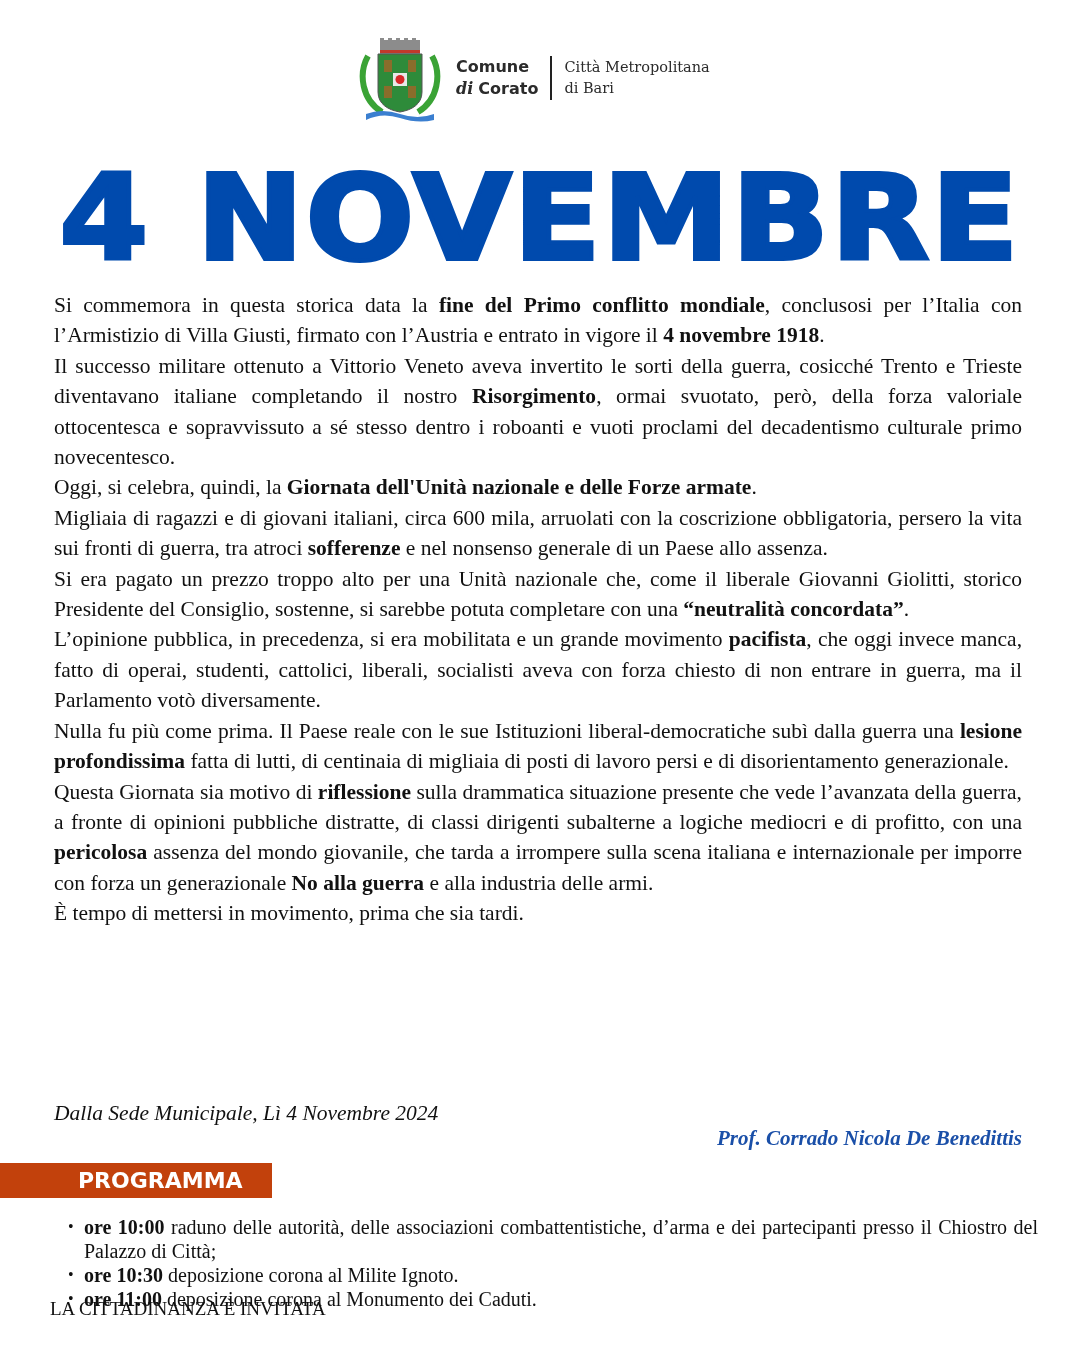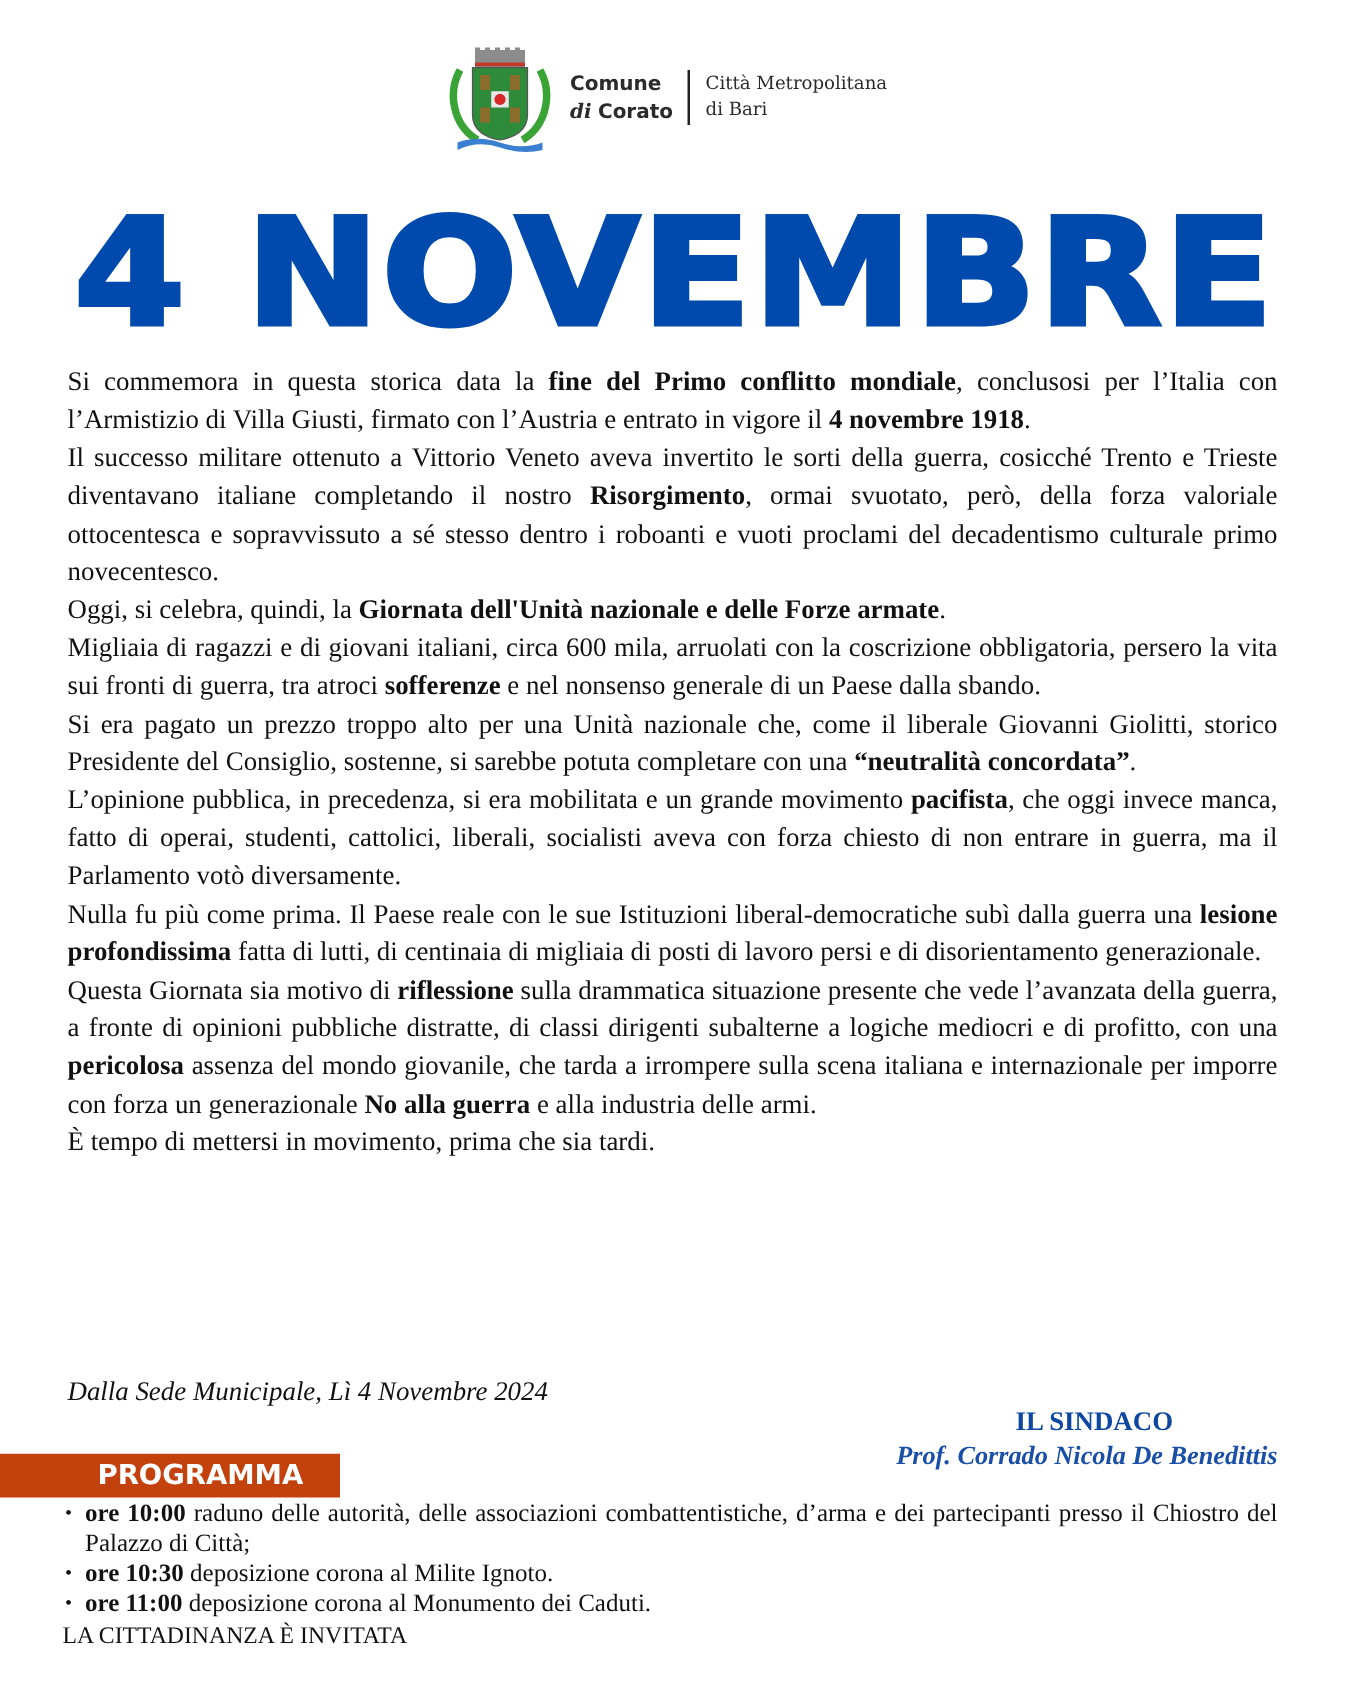--- a/index.html
+++ b/index.html
@@ -15,21 +15,21 @@
   .metro { font-family: "DejaVu Serif", serif; font-size: 14.5px; color: #2b2b2b; line-height: 21px; }
   .title { position: absolute; top: 153px; left: 0; width: 1080px; text-align: center; font-family: "DejaVu Sans", sans-serif; font-weight: 900; font-size: 118px; letter-spacing: 2px; color: #004AAD; line-height: 130px; transform: scaleX(1.08); transform-origin: center; -webkit-text-stroke: 4px #004AAD; }
   .body-text { position: absolute; top: 290px; left: 54px; width: 968px; font-size: 21.5px; line-height: 30.4px; text-align: justify; }
   .body-text p { margin: 0; }
   .body-text b { font-weight: bold; }
   .dateline { position: absolute; top: 1101px; left: 54px; font-style: italic; font-size: 21.5px; }
   .signature { position: absolute; top: 1124px; right: 58px; text-align: center; color: #0d47a1; }
   .signature .role { font-weight: bold; font-size: 21.5px; line-height: 26px; margin-left: 12px; }
   .signature .name { font-style: italic; font-weight: bold; font-size: 21px; line-height: 28px; color: #1a4fa8; }
   .prog-badge { position: absolute; top: 1163px; left: 0; width: 272px; height: 35px; background: #c2410c; color: #fff; font-family: "DejaVu Sans", sans-serif; font-weight: bold; font-size: 22px; line-height: 35px; padding-left: 78px; box-sizing: border-box; }
-  .prog-list { position: absolute; top: 1199px; left: 52px; width: 970px; margin: 0; padding: 0; list-style: none; font-size: 20px; line-height: 24px; }
+  .prog-list { position: absolute; top: 1199px; left: 52px; width: 970px; margin: 16px; padding: 0; list-style: none; font-size: 20px; line-height: 24px; }
   .prog-list li { position: relative; padding-left: 16px; text-align: justify; }
   .prog-list li::before { content: "•"; position: absolute; left: 0; top: 0; font-size: 16px; }
   .invite { position: absolute; top: 1297px; left: 50px; font-size: 19px; line-height: 24px; }
 </style>
 </head>
 <body>
 
 <div class="header">
   <svg class="crest" viewBox="0 0 84 88">
 
@@ -64,32 +64,31 @@
     <div>di Bari</div>
   </div>
 </div>
 
 <div class="title">4 NOVEMBRE</div>
 
 <div class="body-text">
   <p><span>Si commemora in questa storica data la </span><b>fine del Primo conflitto mondiale</b><span>, conclusosi per l’Italia con l’Armistizio di Villa Giusti, firmato con l’Austria e entrato in vigore il </span><b>4 novembre 1918</b><span>.</span></p>
   <p><span>Il successo militare ottenuto a Vittorio Veneto aveva invertito le sorti della guerra, cosicché Trento e Trieste diventavano italiane completando il nostro </span><b>Risorgimento</b><span>, ormai svuotato, però, della forza valoriale ottocentesca e sopravvissuto a sé stesso dentro i roboanti e vuoti proclami del decadentismo culturale primo novecentesco.</span></p>
   <p><span>Oggi, si celebra, quindi, la </span><b>Giornata dell'Unità nazionale e delle Forze armate</b><span>.</span></p>
-  <p><span>Migliaia di ragazzi e di giovani italiani, circa 600 mila, arruolati con la coscrizione obbligatoria, persero la vita sui fronti di guerra, tra atroci </span><b>sofferenze</b><span> e nel nonsenso generale di un Paese dalla sbando.</span></p>
+  <p><span>Migliaia di ragazzi e di giovani italiani, circa 600 mila, arruolati con la coscrizione obbligatoria, persero la vita sui fronti di guerra, tra atroci </span><b>sofferenze</b><span> e nel nonsenso generale di un Paese allo assenza.</span></p>
   <p><span>Si era pagato un prezzo troppo alto per una Unità nazionale che, come il liberale Giovanni Giolitti, storico Presidente del Consiglio, sostenne, si sarebbe potuta completare con una </span><b>“neutralità concordata”</b><span>.</span></p>
   <p><span>L’opinione pubblica, in precedenza, si era mobilitata e un grande movimento </span><b>pacifista</b><span>, che oggi invece manca, fatto di operai, studenti, cattolici, liberali, socialisti aveva con forza chiesto di non entrare in guerra, ma il Parlamento votò diversamente.</span></p>
   <p><span>Nulla fu più come prima. Il Paese reale con le sue Istituzioni liberal-democratiche subì dalla guerra una </span><b>lesione profondissima</b><span> fatta di lutti, di centinaia di migliaia di posti di lavoro persi e di disorientamento generazionale.</span></p>
   <p><span>Questa Giornata sia motivo di </span><b>riflessione</b><span> sulla drammatica situazione presente che vede l’avanzata della guerra, a fronte di opinioni pubbliche distratte, di classi dirigenti subalterne a logiche mediocri e di profitto, con una </span><b>pericolosa</b><span> assenza del mondo giovanile, che tarda a irrompere sulla scena italiana e internazionale per imporre con forza un generazionale </span><b>No alla guerra</b><span> e alla industria delle armi.</span></p>
   <p><span>È tempo di mettersi in movimento, prima che sia tardi.</span></p>
 </div>
 
 <div class="dateline">Dalla Sede Municipale, Lì 4 Novembre 2024</div>
 
 <div class="signature">
-  <div class="role">IL SINDACO</div>
   <div class="name">Prof. Corrado Nicola De Benedittis</div>
 </div>
 
 <div class="prog-badge">PROGRAMMA</div>
 
 <ul class="prog-list">
   <li><b>ore 10:00</b><span> raduno delle autorità, delle associazioni combattentistiche, d’arma  e dei  partecipanti  presso il  Chiostro  del  Palazzo di  Città;</span></li>
   <li><b>ore 10:30</b><span> deposizione corona al Milite Ignoto.</span></li>
   <li><b>ore 11:00</b><span> deposizione corona al Monumento dei Caduti.</span></li>
 </ul>

